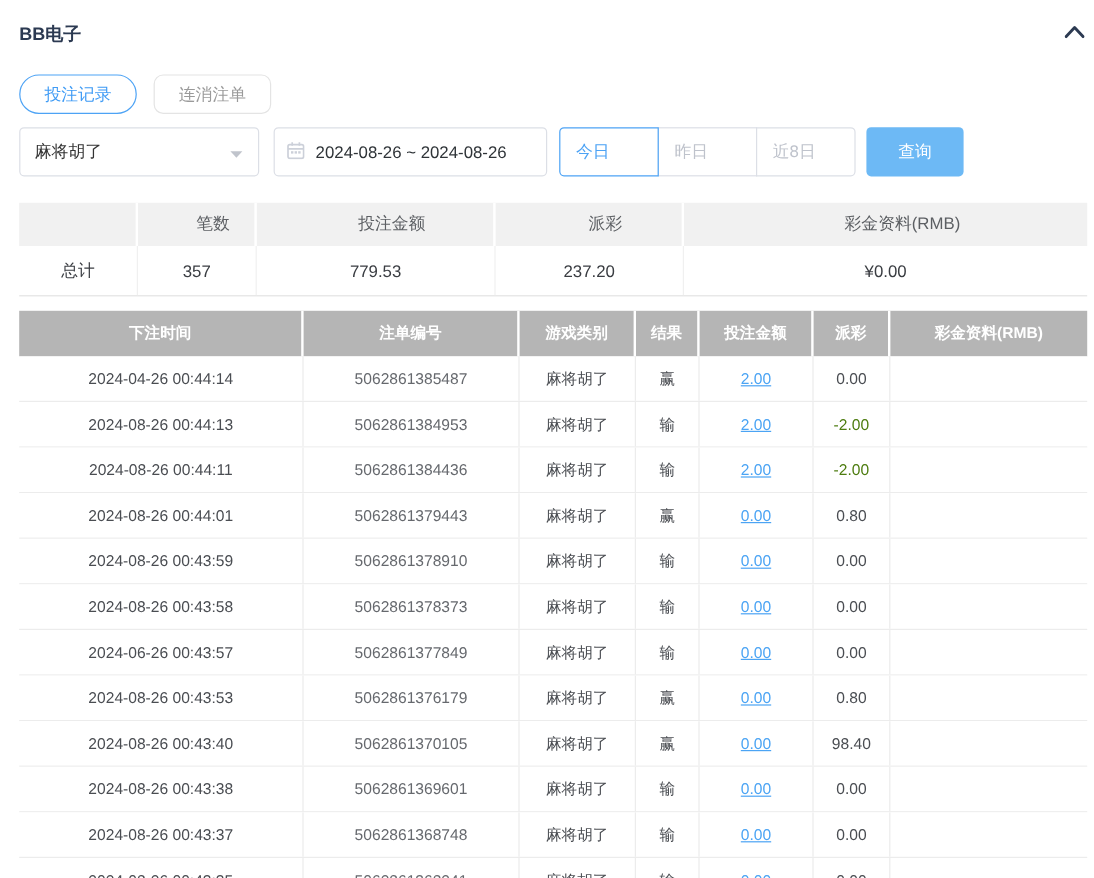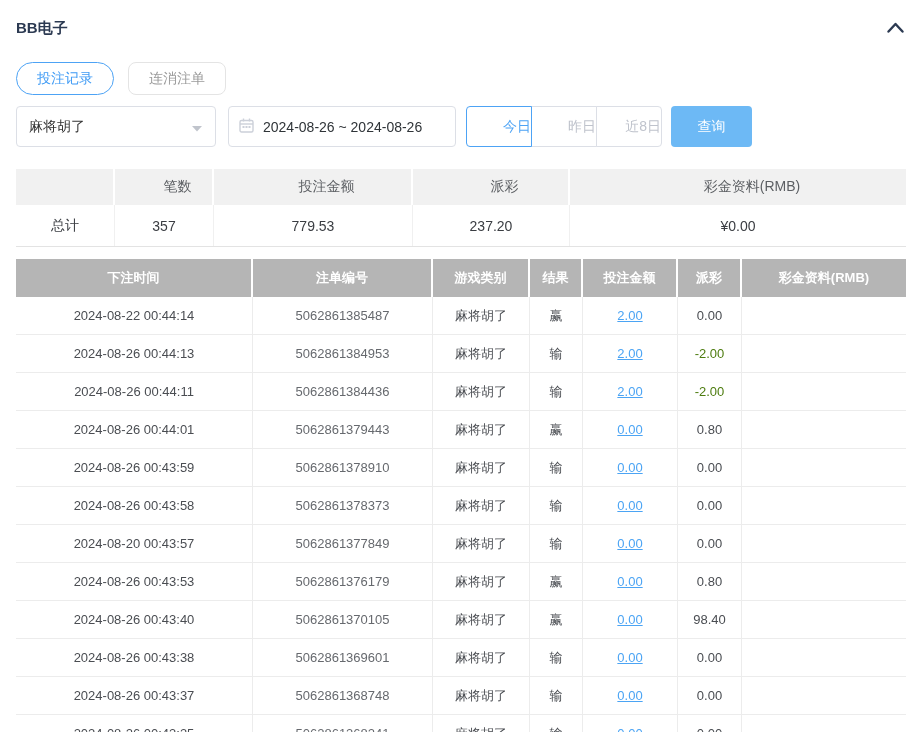--- a/index.html
+++ b/index.html
@@ -16,21 +16,21 @@
   .tabs { display:flex; gap:14px; margin-top:24px; }
   .tab { height:33px; padding:0 20px; display:flex; align-items:center; font-size:14px; cursor:pointer; background:#fff; }
   .tab.active { border:1px solid #4da3f5; border-radius:17px; color:#3f9bf5; }
   .tab.inactive { border:1px solid #e4e4e4; border-radius:8px; color:#9a9a9a; }
 
   
   .filters { display:flex; align-items:center; margin-top:11px; }
   .game-select { width:200px; height:41px; border:1px solid #dcdfe6; border-radius:4px; display:flex; align-items:center; justify-content:space-between; padding:0 12px; font-size:14px; color:#333; cursor:pointer; background:#fff; }
   .date-range { width:228px; height:41px; border:1px solid #dcdfe6; border-radius:4px; display:flex; align-items:center; gap:9px; padding:0 10px; margin-left:12px; font-size:14px; color:#2f3438; cursor:pointer; background:#fff; }
   .quick-group { display:flex; margin-left:10px; }
-  .quick-btn { width:66px; height:41px; border:1px solid #dcdfe6; background:#fff; font-size:14px; color:#bfc3cc; display:flex; align-items:center; justify-content:flex-end; cursor:pointer; margin-left:-1px;padding-left:13px; }
+  .quick-btn { width:83px; height:41px; border:1px solid #dcdfe6; background:#fff; font-size:14px; color:#bfc3cc; display:flex; align-items:center; justify-content:flex-start; cursor:pointer; margin-left:-1px;padding-left:13px; }
   .quick-btn:first-child { margin-left:0; border-radius:4px 0 0 4px; }
   .quick-btn:last-child { border-radius:0 4px 4px 0; }
   .quick-btn.active { border-color:#4da3f5; color:#4da3f5; position:relative; z-index:1; }
   .query-btn { width:81px; height:41px; margin-left:9px; background:#6db9f5; border:none; border-radius:4px; color:#fff; font-size:14px; display:flex; align-items:center; justify-content:center; cursor:pointer; }
 
   
   .summary { width:890px; margin-top:22px; }
   .st-head { display:flex; height:36px; background:#f1f1f1; }
   .st-head .th { display:flex; align-items:center; justify-content:center; font-size:14px; color:#5c5f63; border-right:2px solid #fff;padding-left:28px; }
   .st-head .th:last-child { border-right:none; }
@@ -136,21 +136,21 @@
       <div class="th mc0">下注时间</div>
       <div class="th mc1">注单编号</div>
       <div class="th mc2">游戏类别</div>
       <div class="th mc3">结果</div>
       <div class="th mc4">投注金额</div>
       <div class="th mc5">派彩</div>
       <div class="th mc6">彩金资料(RMB)</div>
     </div>
     <div>
         <div class="trow">
-          <div class="td mc0">2024-08-22 00:44:14</div>
+          <div class="td mc0">2024-04-26 00:44:14</div>
           <div class="td mc1 order">5062861385487</div>
           <div class="td mc2">麻将胡了</div>
           <div class="td mc3">赢</div>
           <div class="td mc4">
             <span class="bet-link">2.00</span>
           </div>
           <div class="td mc5">0.00</div>
           <div class="td mc6"></div>
         </div>
         <div class="trow">
@@ -202,21 +202,21 @@
           <div class="td mc1 order">5062861378373</div>
           <div class="td mc2">麻将胡了</div>
           <div class="td mc3">输</div>
           <div class="td mc4">
             <span class="bet-link">0.00</span>
           </div>
           <div class="td mc5">0.00</div>
           <div class="td mc6"></div>
         </div>
         <div class="trow">
-          <div class="td mc0">2024-08-20 00:43:57</div>
+          <div class="td mc0">2024-06-26 00:43:57</div>
           <div class="td mc1 order">5062861377849</div>
           <div class="td mc2">麻将胡了</div>
           <div class="td mc3">输</div>
           <div class="td mc4">
             <span class="bet-link">0.00</span>
           </div>
           <div class="td mc5">0.00</div>
           <div class="td mc6"></div>
         </div>
         <div class="trow">

